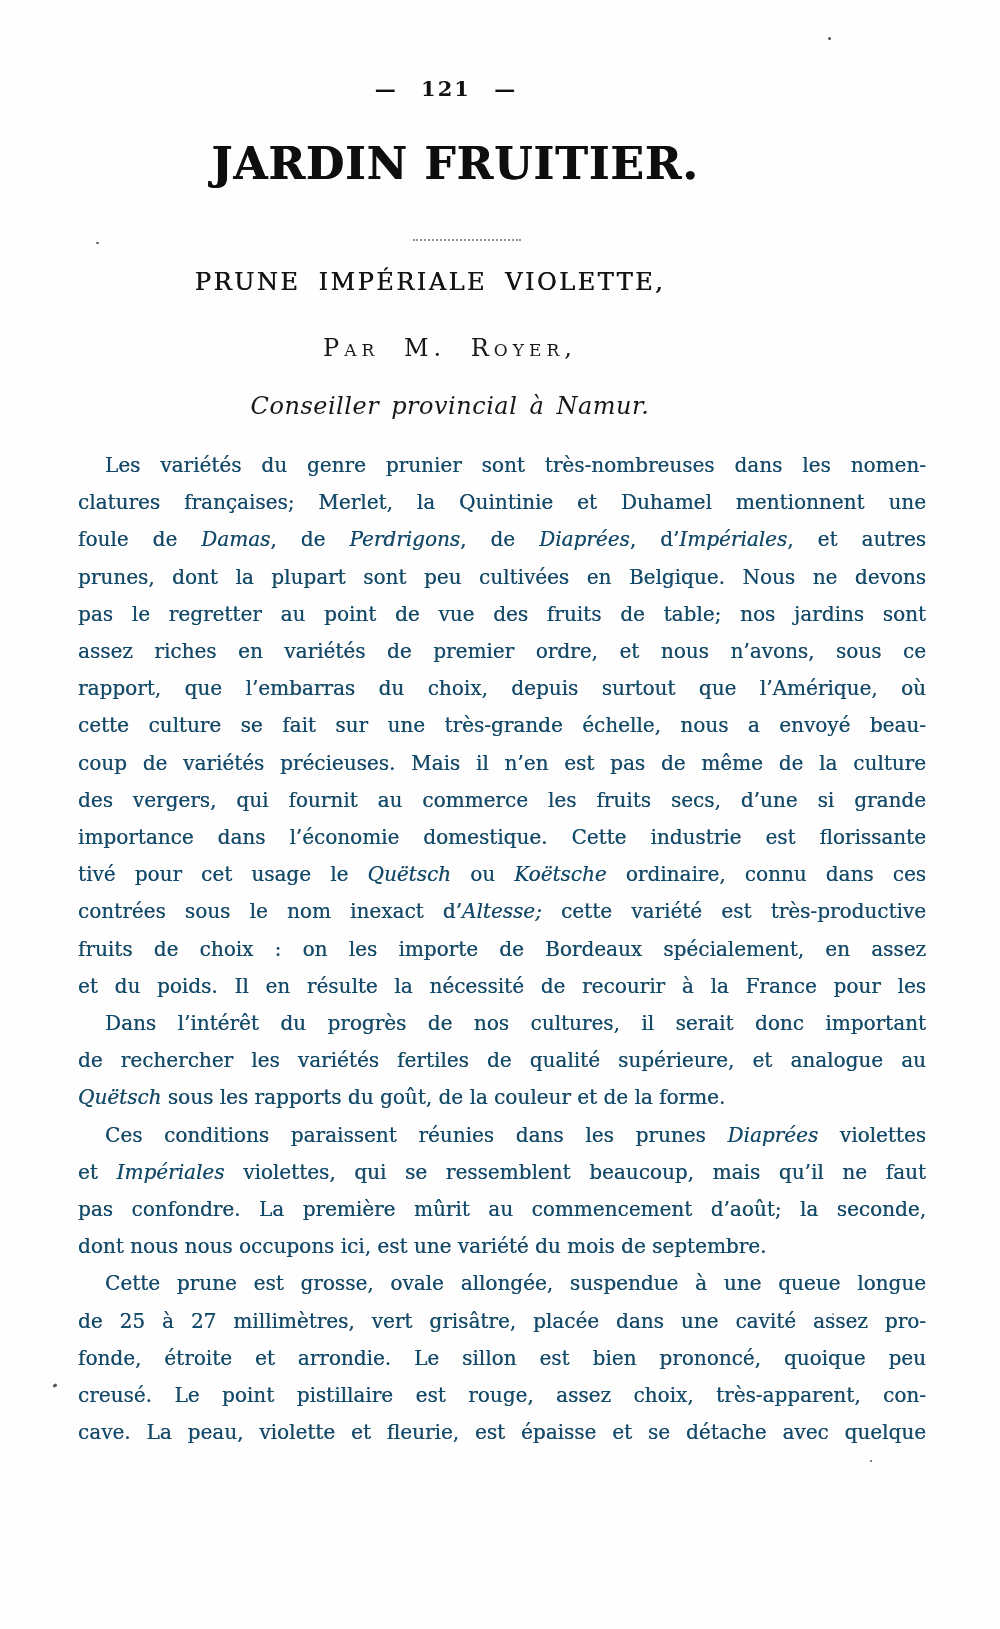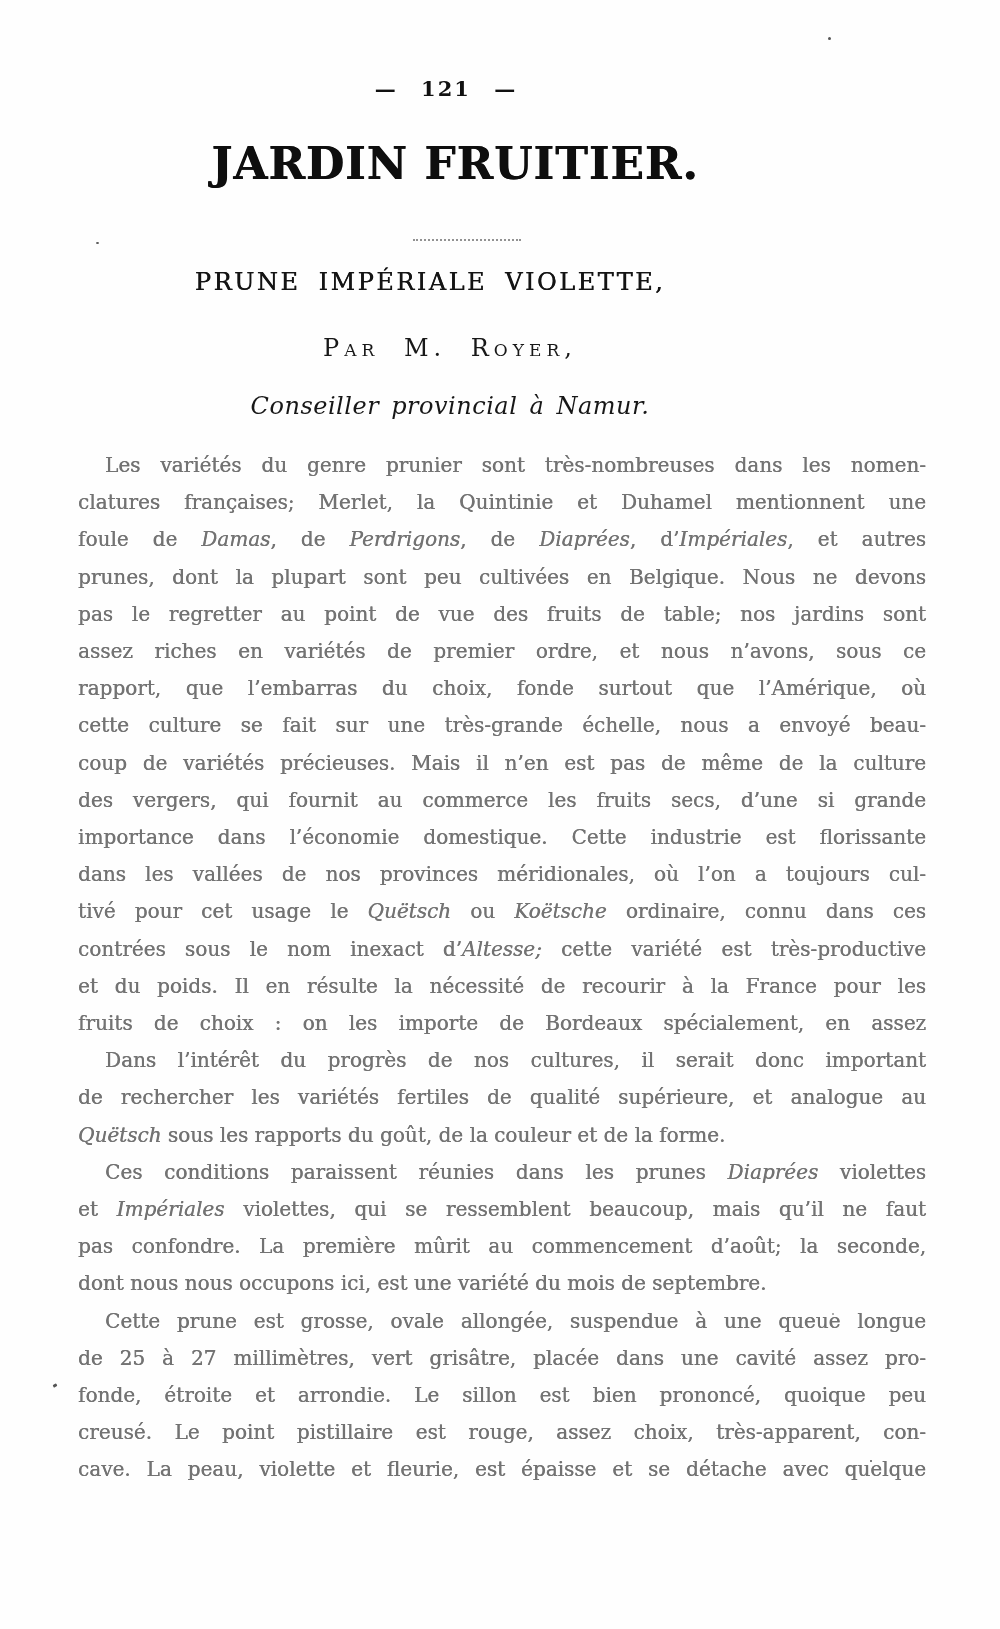--- a/index.html
+++ b/index.html
@@ -73,21 +73,21 @@
     word-spacing: 4px;
     color: #171717;
   }
   
   .body-text {
     position: absolute;
     top: 447px; left: 78px;
     width: 848px;
     font-size: 20px;
     line-height: 37.2px;
-    color: #737373;
+    color: #0c4a6e;
     text-shadow: 0.35px 0 0 rgba(0,0,0,0.55);
   }
   .body-text .line {
     text-align: justify;
     text-align-last: justify;
     white-space: normal;
   }
   .body-text .line.natural { text-align-last: left; }
   .body-text .line.indent { text-indent: 27px; }
   .body-text em { }
@@ -114,30 +114,29 @@
   <div class="article-subtitle">PRUNE IMPÉRIALE VIOLETTE,</div>
   <div class="byline">Par M. Royer,</div>
   <div class="byline-affiliation">Conseiller provincial à Namur.</div>
   <div class="body-text">
       <div class="line indent">Les variétés du genre prunier sont très-nombreuses dans les nomen-</div>
       <div class="line">clatures françaises; Merlet, la Quintinie et Duhamel mentionnent une</div>
       <div class="line">foule de <em>Damas</em>, de <em>Perdrigons</em>, de <em>Diaprées</em>, d’<em>Impériales</em>, et autres</div>
       <div class="line">prunes, dont la plupart sont peu cultivées en Belgique. Nous ne devons</div>
       <div class="line">pas le regretter au point de vue des fruits de table; nos jardins sont</div>
       <div class="line">assez riches en variétés de premier ordre, et nous n’avons, sous ce</div>
-      <div class="line">rapport, que l’embarras du choix, fonde surtout que l’Amérique, où</div>
+      <div class="line">rapport, que l’embarras du choix, depuis surtout que l’Amérique, où</div>
       <div class="line">cette culture se fait sur une très-grande échelle, nous a envoyé beau-</div>
       <div class="line">coup de variétés précieuses. Mais il n’en est pas de même de la culture</div>
       <div class="line">des vergers, qui fournit au commerce les fruits secs, d’une si grande</div>
       <div class="line">importance dans l’économie domestique. Cette industrie est florissante</div>
-      <div class="line">dans les vallées de nos provinces méridionales, où l’on a toujours cul-</div>
       <div class="line">tivé pour cet usage le <em>Quëtsch</em> ou <em>Koëtsche</em> ordinaire, connu dans ces</div>
       <div class="line">contrées sous le nom inexact d’<em>Altesse;</em> cette variété est très-productive</div>
+      <div class="line">fruits de choix : on les importe de Bordeaux spécialement, en assez</div>
       <div class="line">et du poids. Il en résulte la nécessité de recourir à la France pour les</div>
-      <div class="line">fruits de choix : on les importe de Bordeaux spécialement, en assez</div>
       <div class="line indent">Dans l’intérêt du progrès de nos cultures, il serait donc important</div>
       <div class="line">de rechercher les variétés fertiles de qualité supérieure, et analogue au</div>
       <div class="line natural"><em>Quëtsch</em> sous les rapports du goût, de la couleur et de la forme.</div>
       <div class="line indent">Ces conditions paraissent réunies dans les prunes <em>Diaprées</em> violettes</div>
       <div class="line">et <em>Impériales</em> violettes, qui se ressemblent beaucoup, mais qu’il ne faut</div>
       <div class="line">pas confondre. La première mûrit au commencement d’août; la seconde,</div>
       <div class="line natural">dont nous nous occupons ici, est une variété du mois de septembre.</div>
       <div class="line indent">Cette prune est grosse, ovale allongée, suspendue à une queue longue</div>
       <div class="line">de 25 à 27 millimètres, vert grisâtre, placée dans une cavité assez pro-</div>
       <div class="line">fonde, étroite et arrondie. Le sillon est bien prononcé, quoique peu</div>

